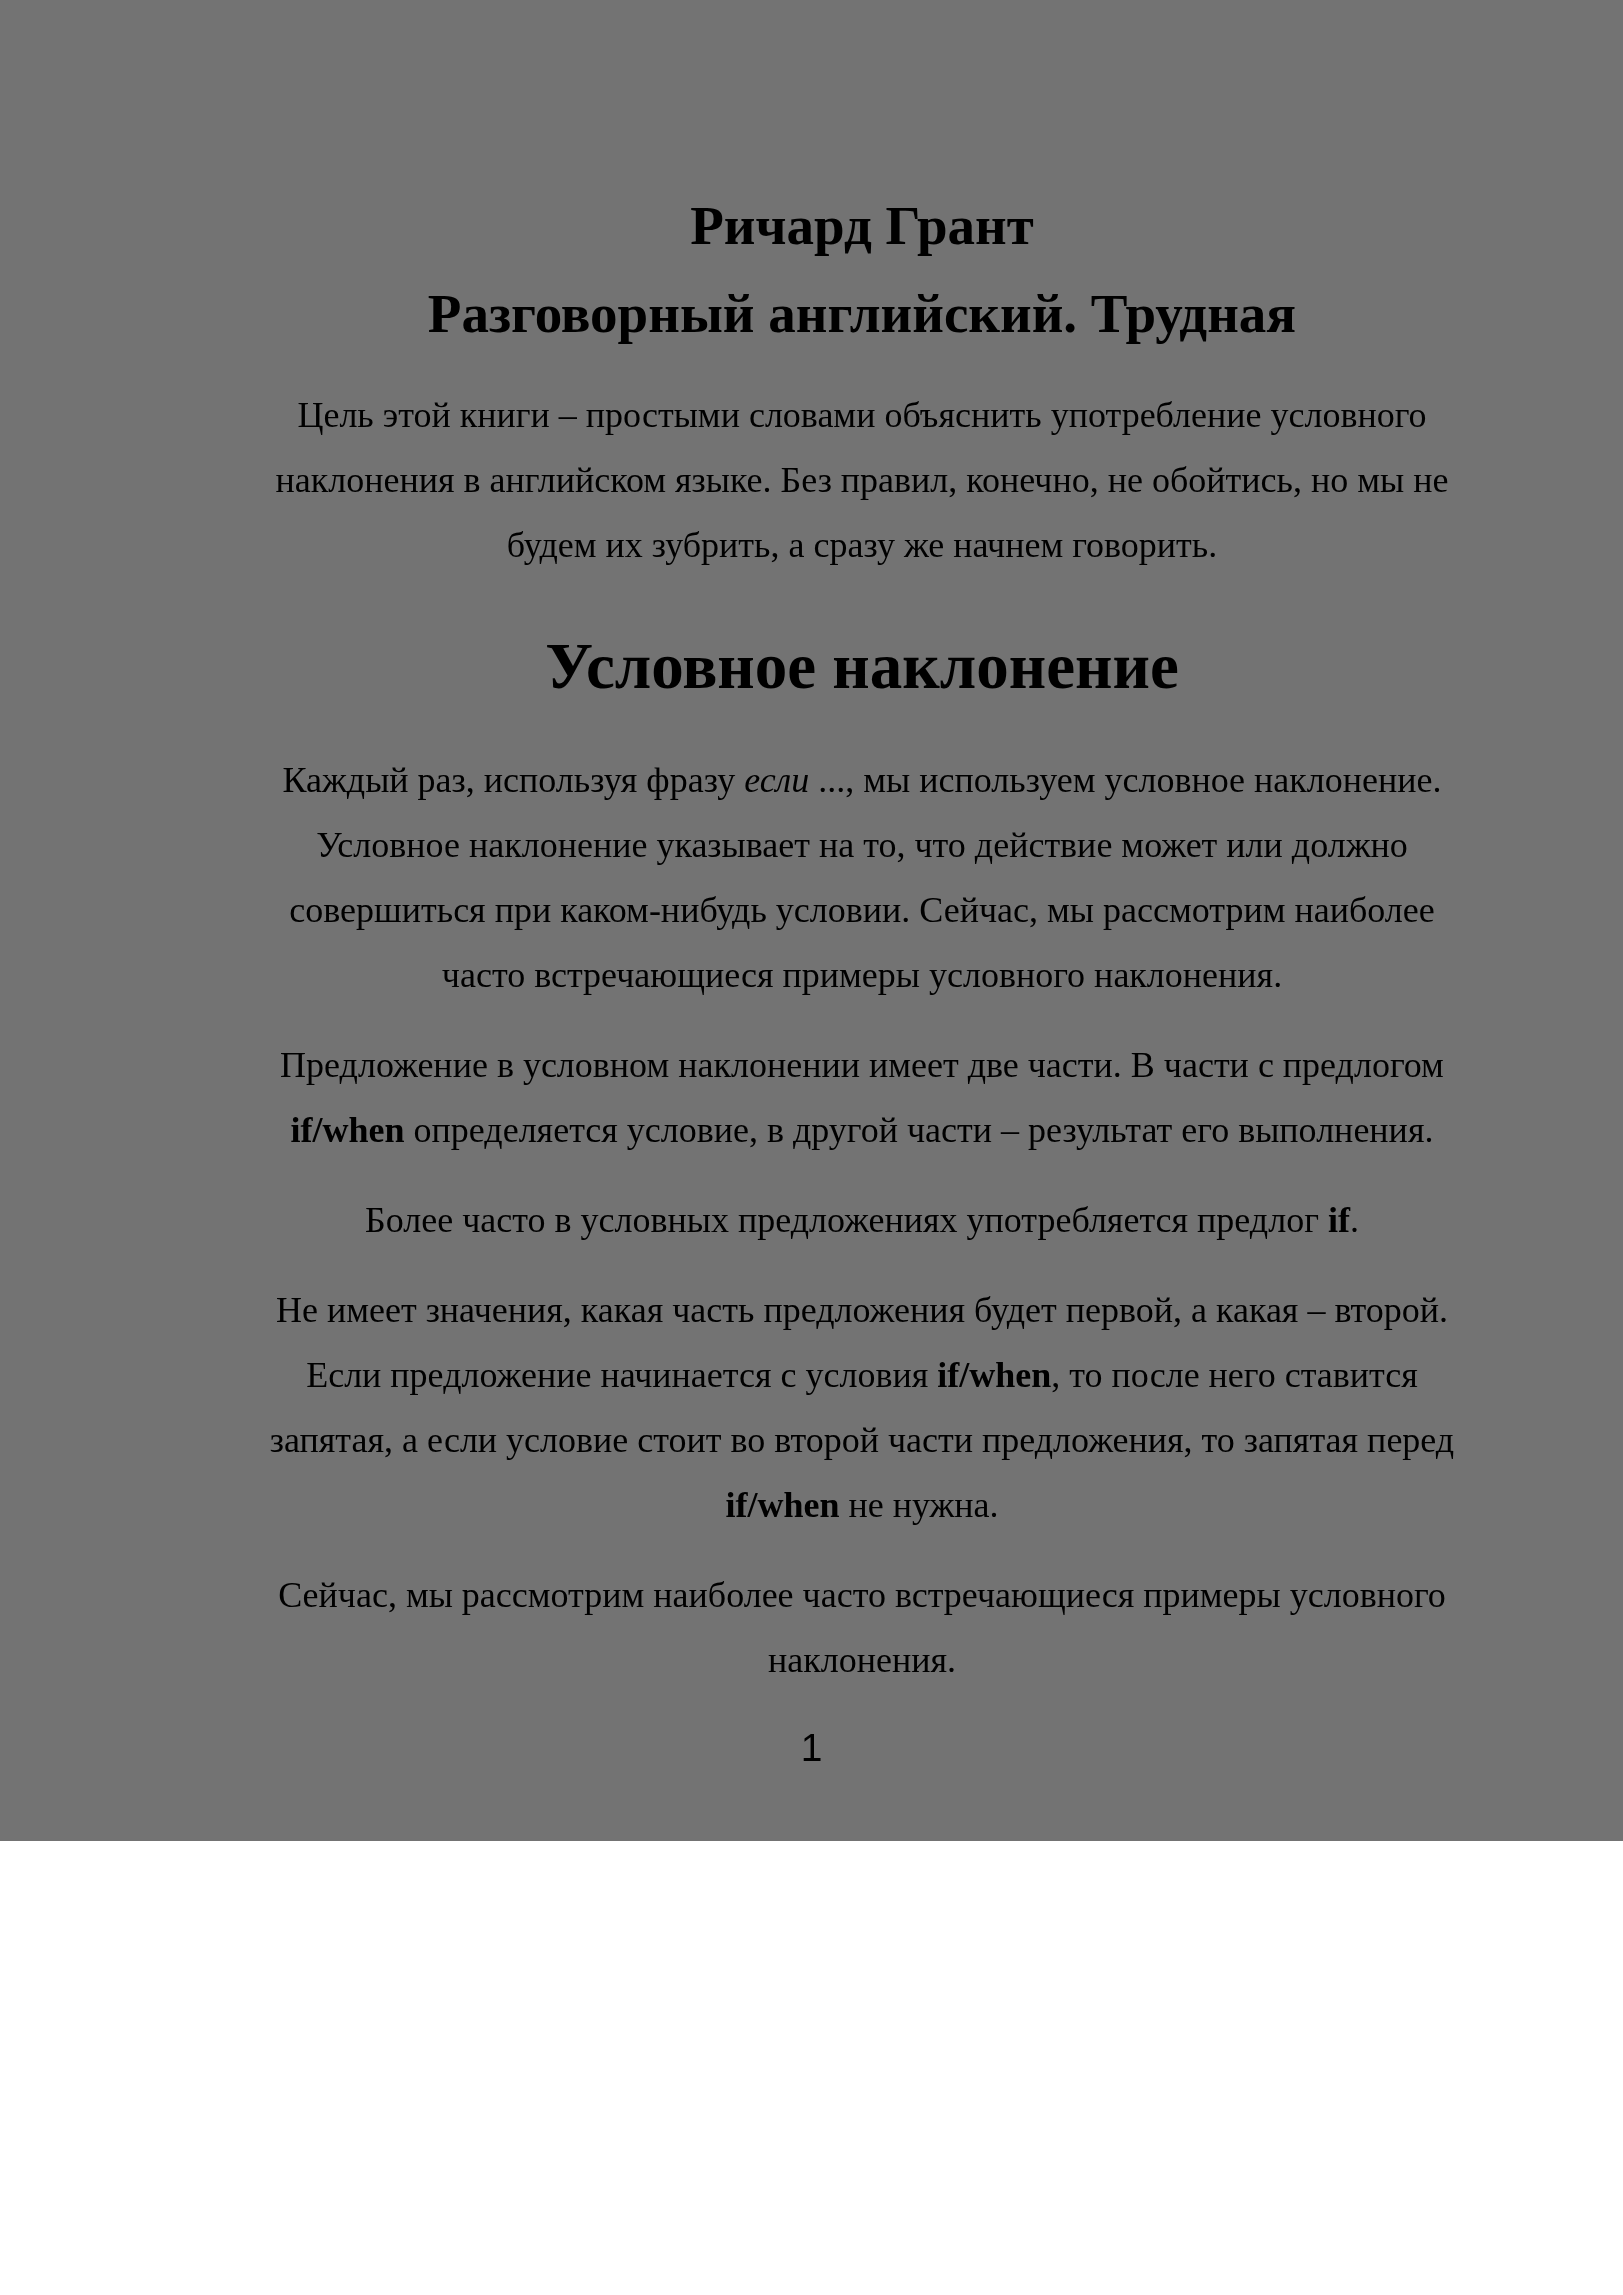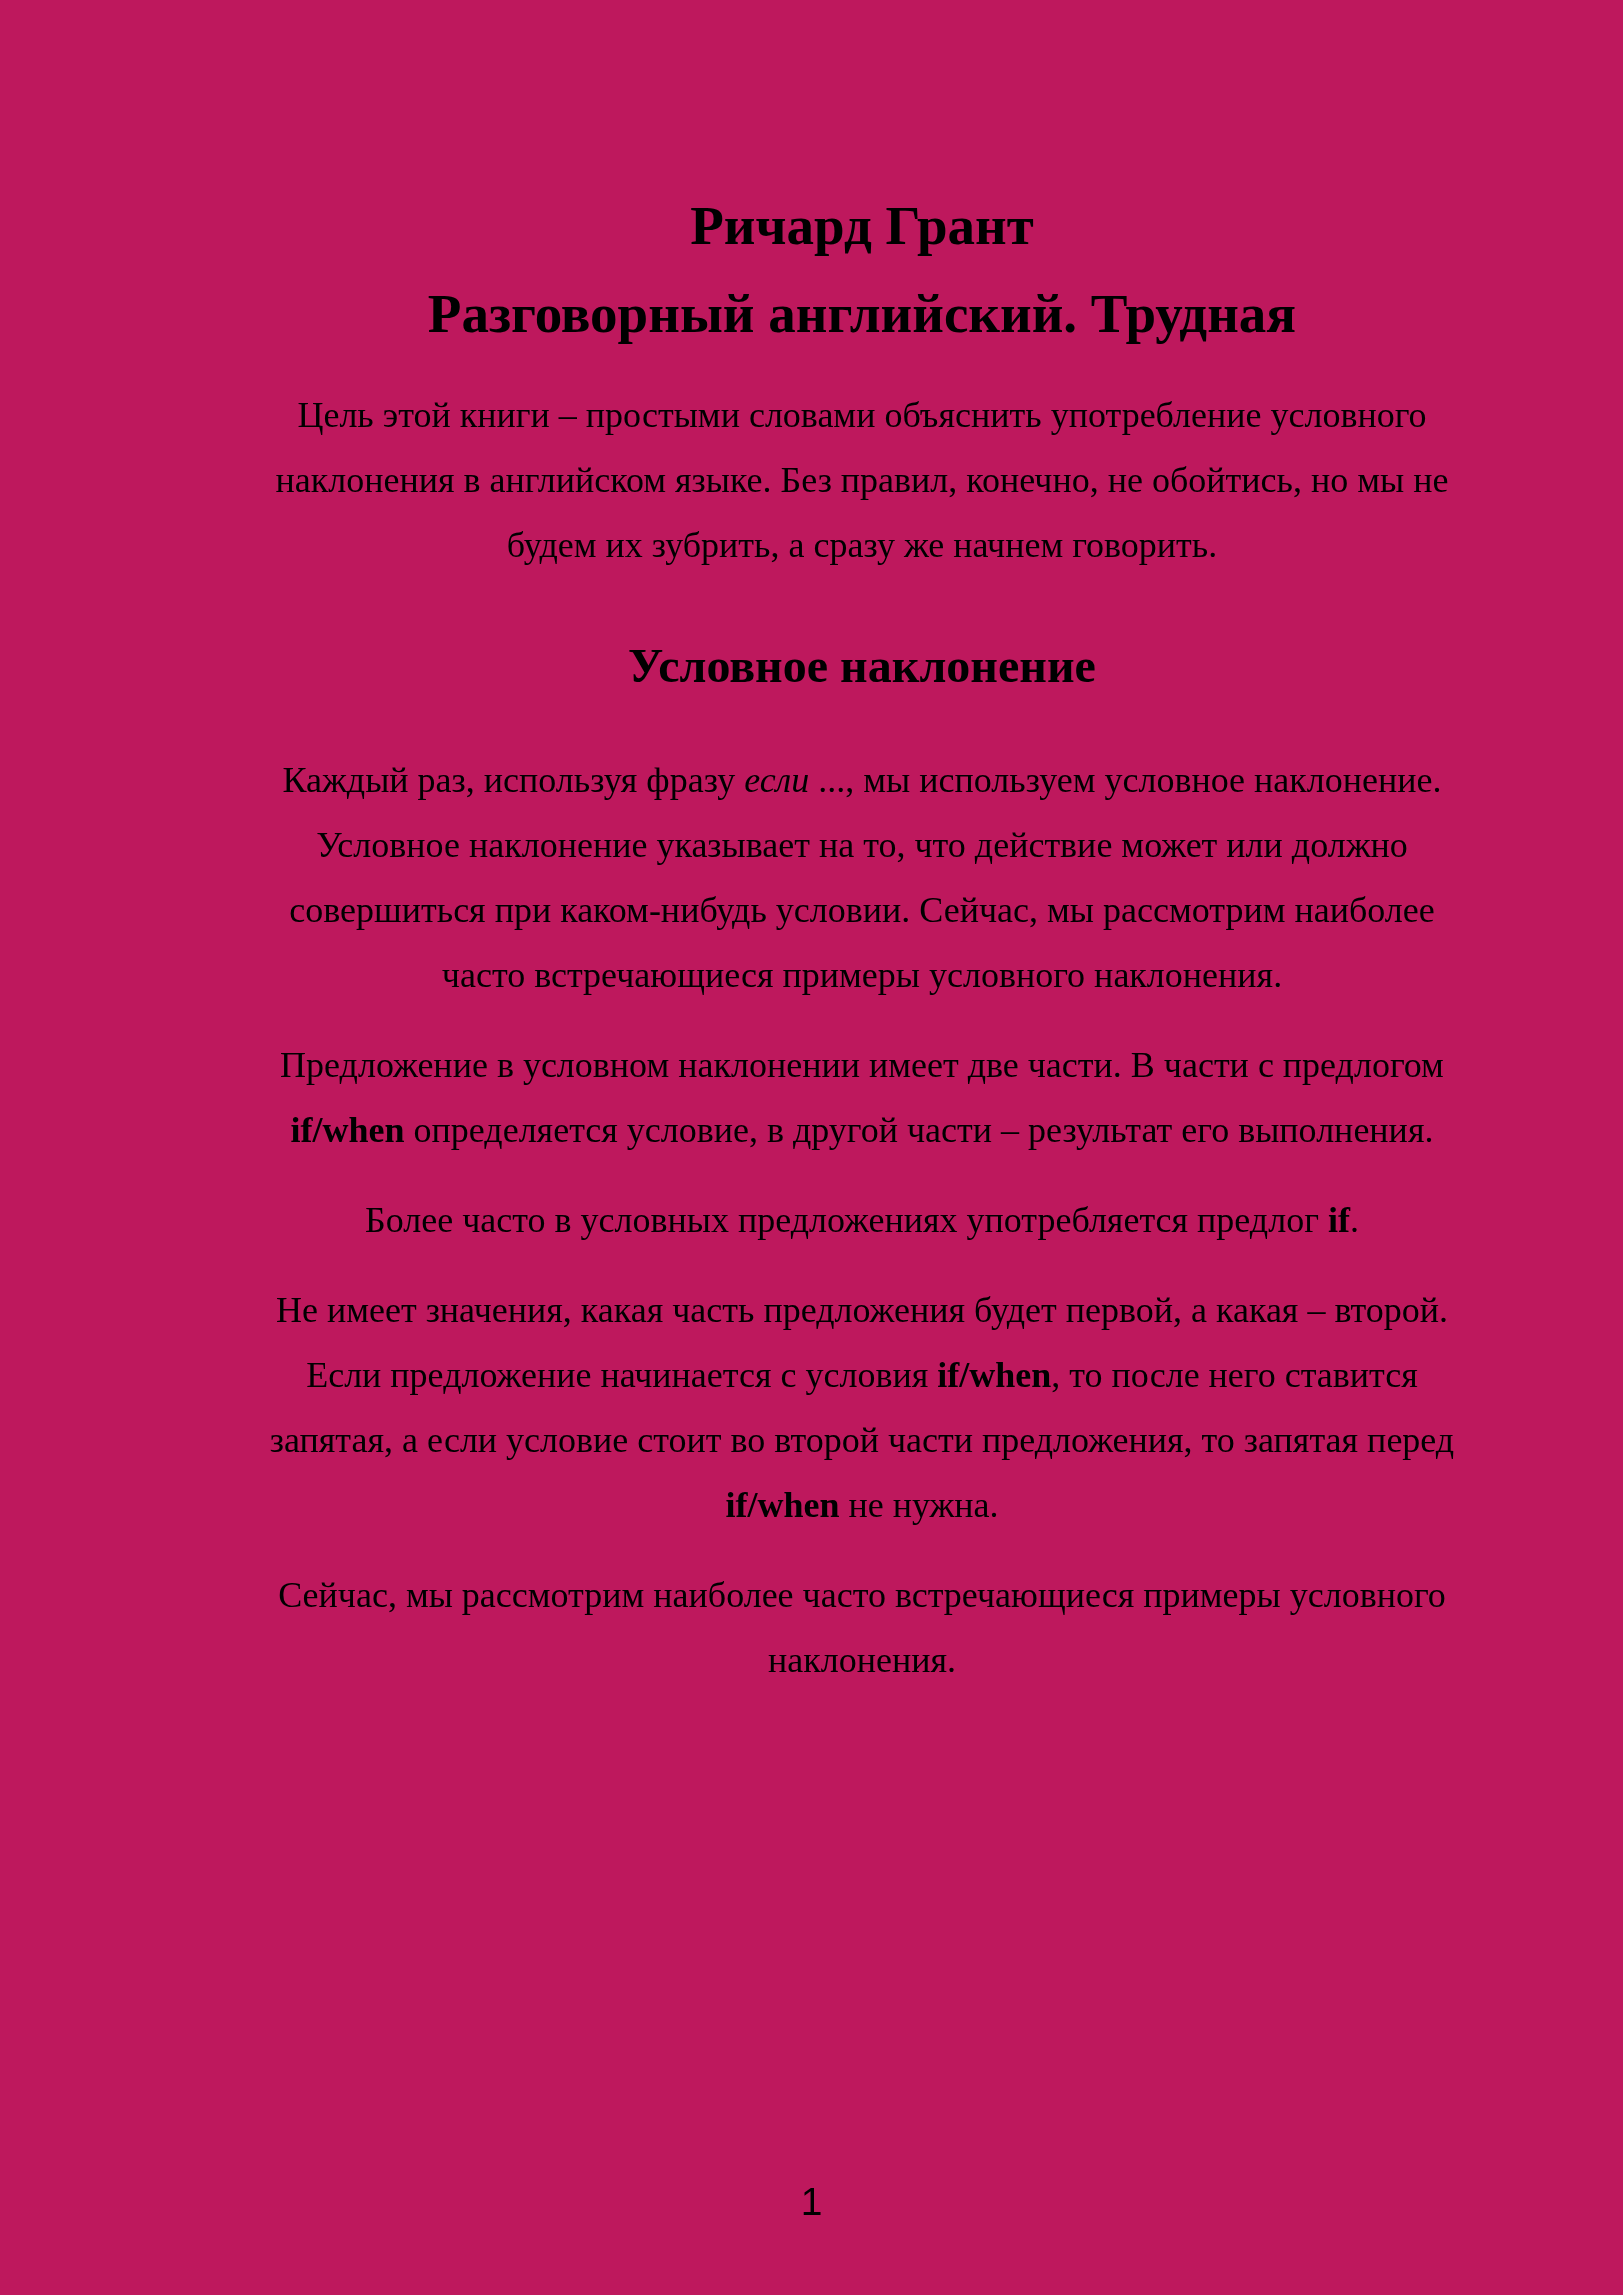--- a/index.html
+++ b/index.html
@@ -3,40 +3,40 @@
 <meta charset="utf-8">
 <style>
   html, body {
     margin: 0;
     padding: 0;
     background: #ffffff;
   }
   .page {
     position: relative;
     width: 1623px;
-    height: 2295px;
+    height: 1841px;
     box-sizing: border-box;
-    background: #be185d;
+    background: #737373;
     color: #000000;
     font-family: "Liberation Serif", "DejaVu Serif", serif;
     padding: 182px 160px 0 261px;
     overflow: hidden;
   }
   .title-block {
     margin: 0 0 25px 0;
   }
   .title-line {
     font-size: 55px;
     line-height: 88px;
     font-weight: bold;
     text-align: center;
     white-space: nowrap;
   }
   .section-heading {
-    font-size: 48px;
+    font-size: 65px;
     line-height: 94px;
     font-weight: bold;
     text-align: center;
     margin: 41px 0 35px 0;
   }
   .body-paragraph {
     font-size: 36px;
     line-height: 65px;
     text-align: center;
     margin: 25px 0 0 0;

